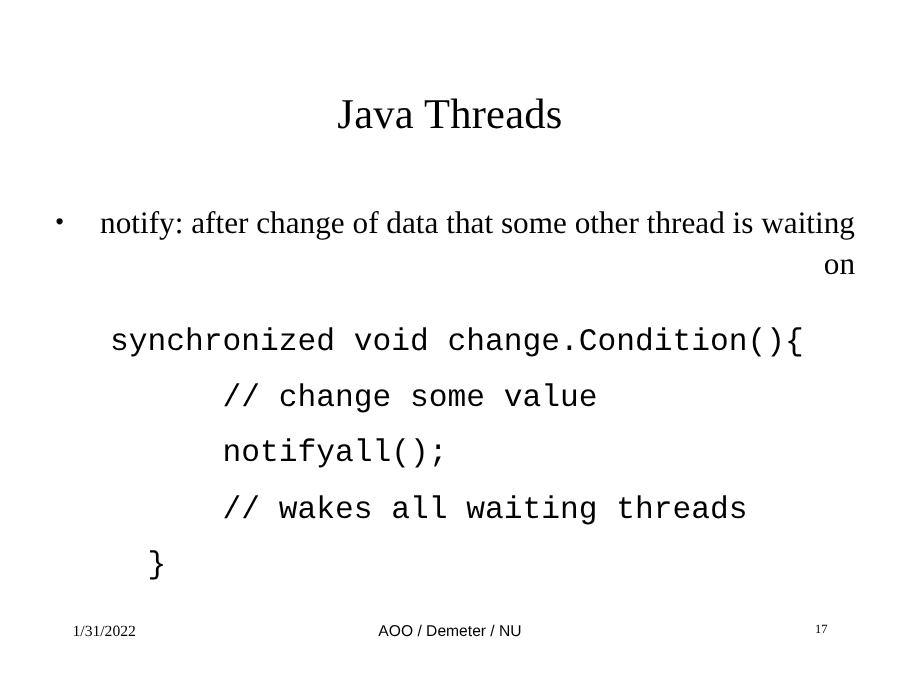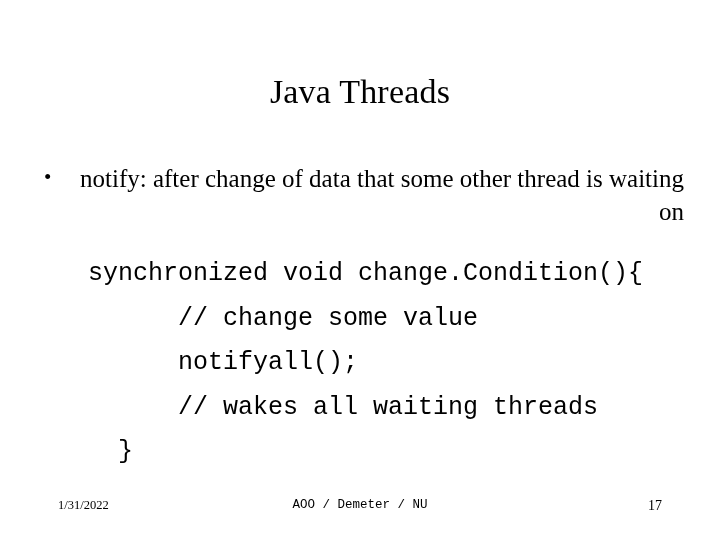--- a/index.html
+++ b/index.html
@@ -81,27 +81,27 @@
     font-size: 12.5px;
     font-family: "Liberation Serif", serif;
   }
   .footer-center {
     position: absolute;
     left: 0;
     top: 0;
     width: 720px;
     text-align: center;
     font-size: 12.5px;
-    font-family: Liberation Mono, monospace;
+    font-family: Liberation Sans, sans-serif;
   }
   .footer-page {
     position: absolute;
     right: 58px;
     top: 0;
-    font-size: 14px;
+    font-size: 10px;
     font-family: "Liberation Serif", serif;
   }
 </style>
 </head>
 <body>
 
 <div class="slide">
 
   <div class="slide-title">Java Threads</div>
 

